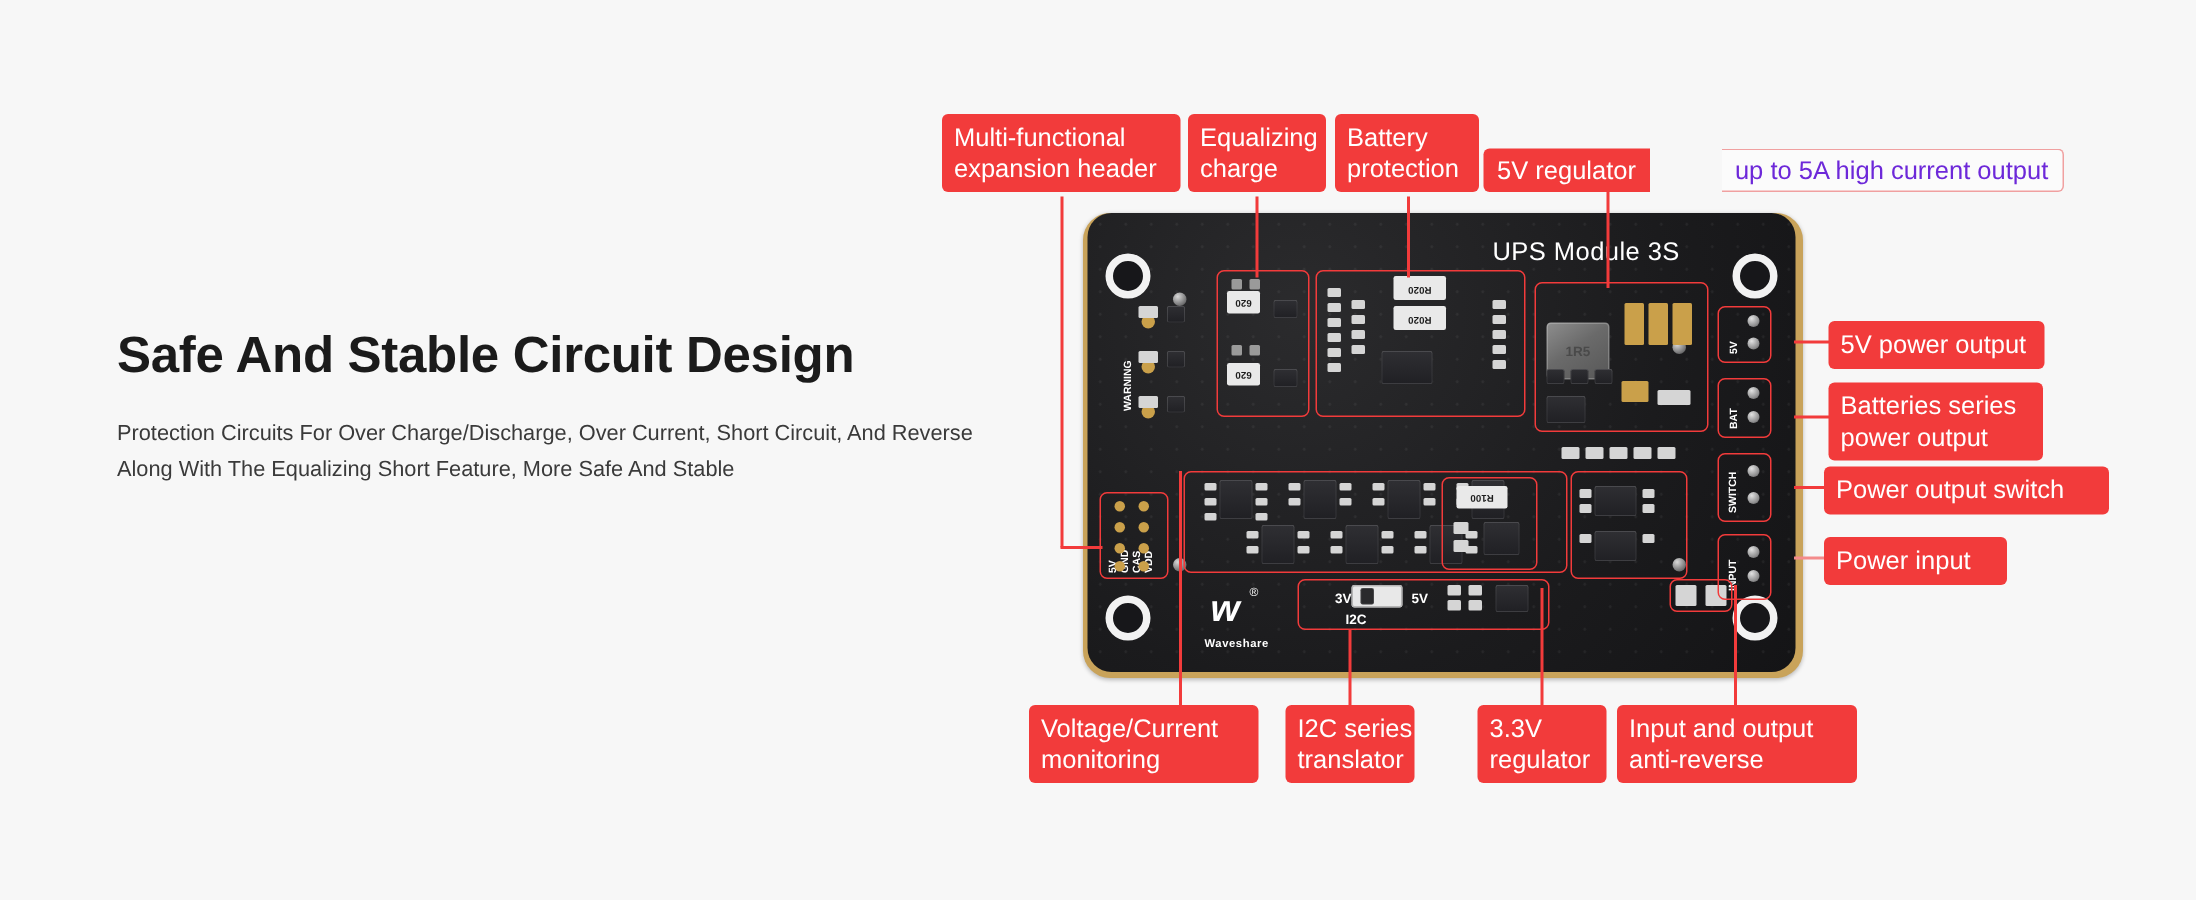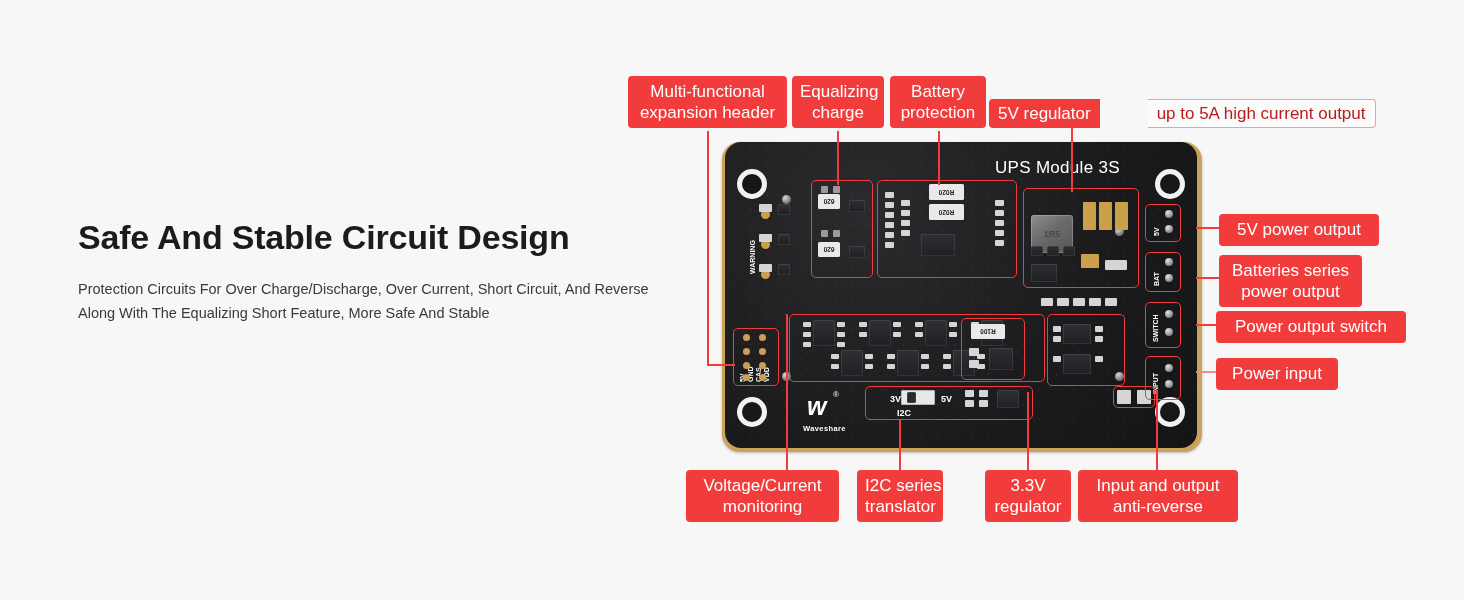--- a/index.html
+++ b/index.html
@@ -45,21 +45,20 @@
   .subcopy div { white-space: nowrap; }
 
   
   .tag {
     position: absolute;
     background: #f23b3b;
     color: #ffffff;
     border-radius: 4px;
     font-size: 17px;
     line-height: 22px;
-    text-align: center;
     padding: 5px 8px;
     box-sizing: border-box;
     white-space: nowrap;
     z-index: 12;
   }
   .tag.two-line { line-height: 21px; }
 
   
   .tag-combo {
     position: absolute;
@@ -73,21 +72,21 @@
     color: #fff;
     font-size: 17px;
     border-radius: 4px 0 0 4px;
     padding: 3px 9px;
     display: flex;
     align-items: center;
     white-space: nowrap;
   }
   .tag-combo .ghost {
     background: #fbfbfb;
-    color: #b91c1c;
+    color: #6d28d9;
     font-size: 17px;
     border: 1px solid #f0a0a0;
     border-left: none;
     border-radius: 0 4px 4px 0;
     padding: 3px 9px;
     display: flex;
     align-items: center;
     white-space: nowrap;
     box-sizing: border-box;
   }
@@ -478,21 +477,21 @@
   <div class="tag two-line" style="left:890px; top:76px; width:96px;">
     <div>Battery</div>
     <div>protection</div>
   </div>
 
   <div class="tag-combo" style="left:989px; top:99px;gap:48px;">
     <div class="solid">5V regulator</div>
     <div class="ghost">up to 5A high current output</div>
   </div>
 
-  <div class="tag" style="left:1219px; top:214px; width:160px;">
+  <div class="tag" style="left:1219px; top:214px; width:144px;">
     <div>5V power output</div>
   </div>
 
   <div class="tag two-line" style="left:1219px; top:255px; width:143px;">
     <div>Batteries series</div>
     <div>power output</div>
   </div>
 
   <div class="tag" style="left:1216px; top:311px; width:190px;">
     <div>Power output switch</div>

